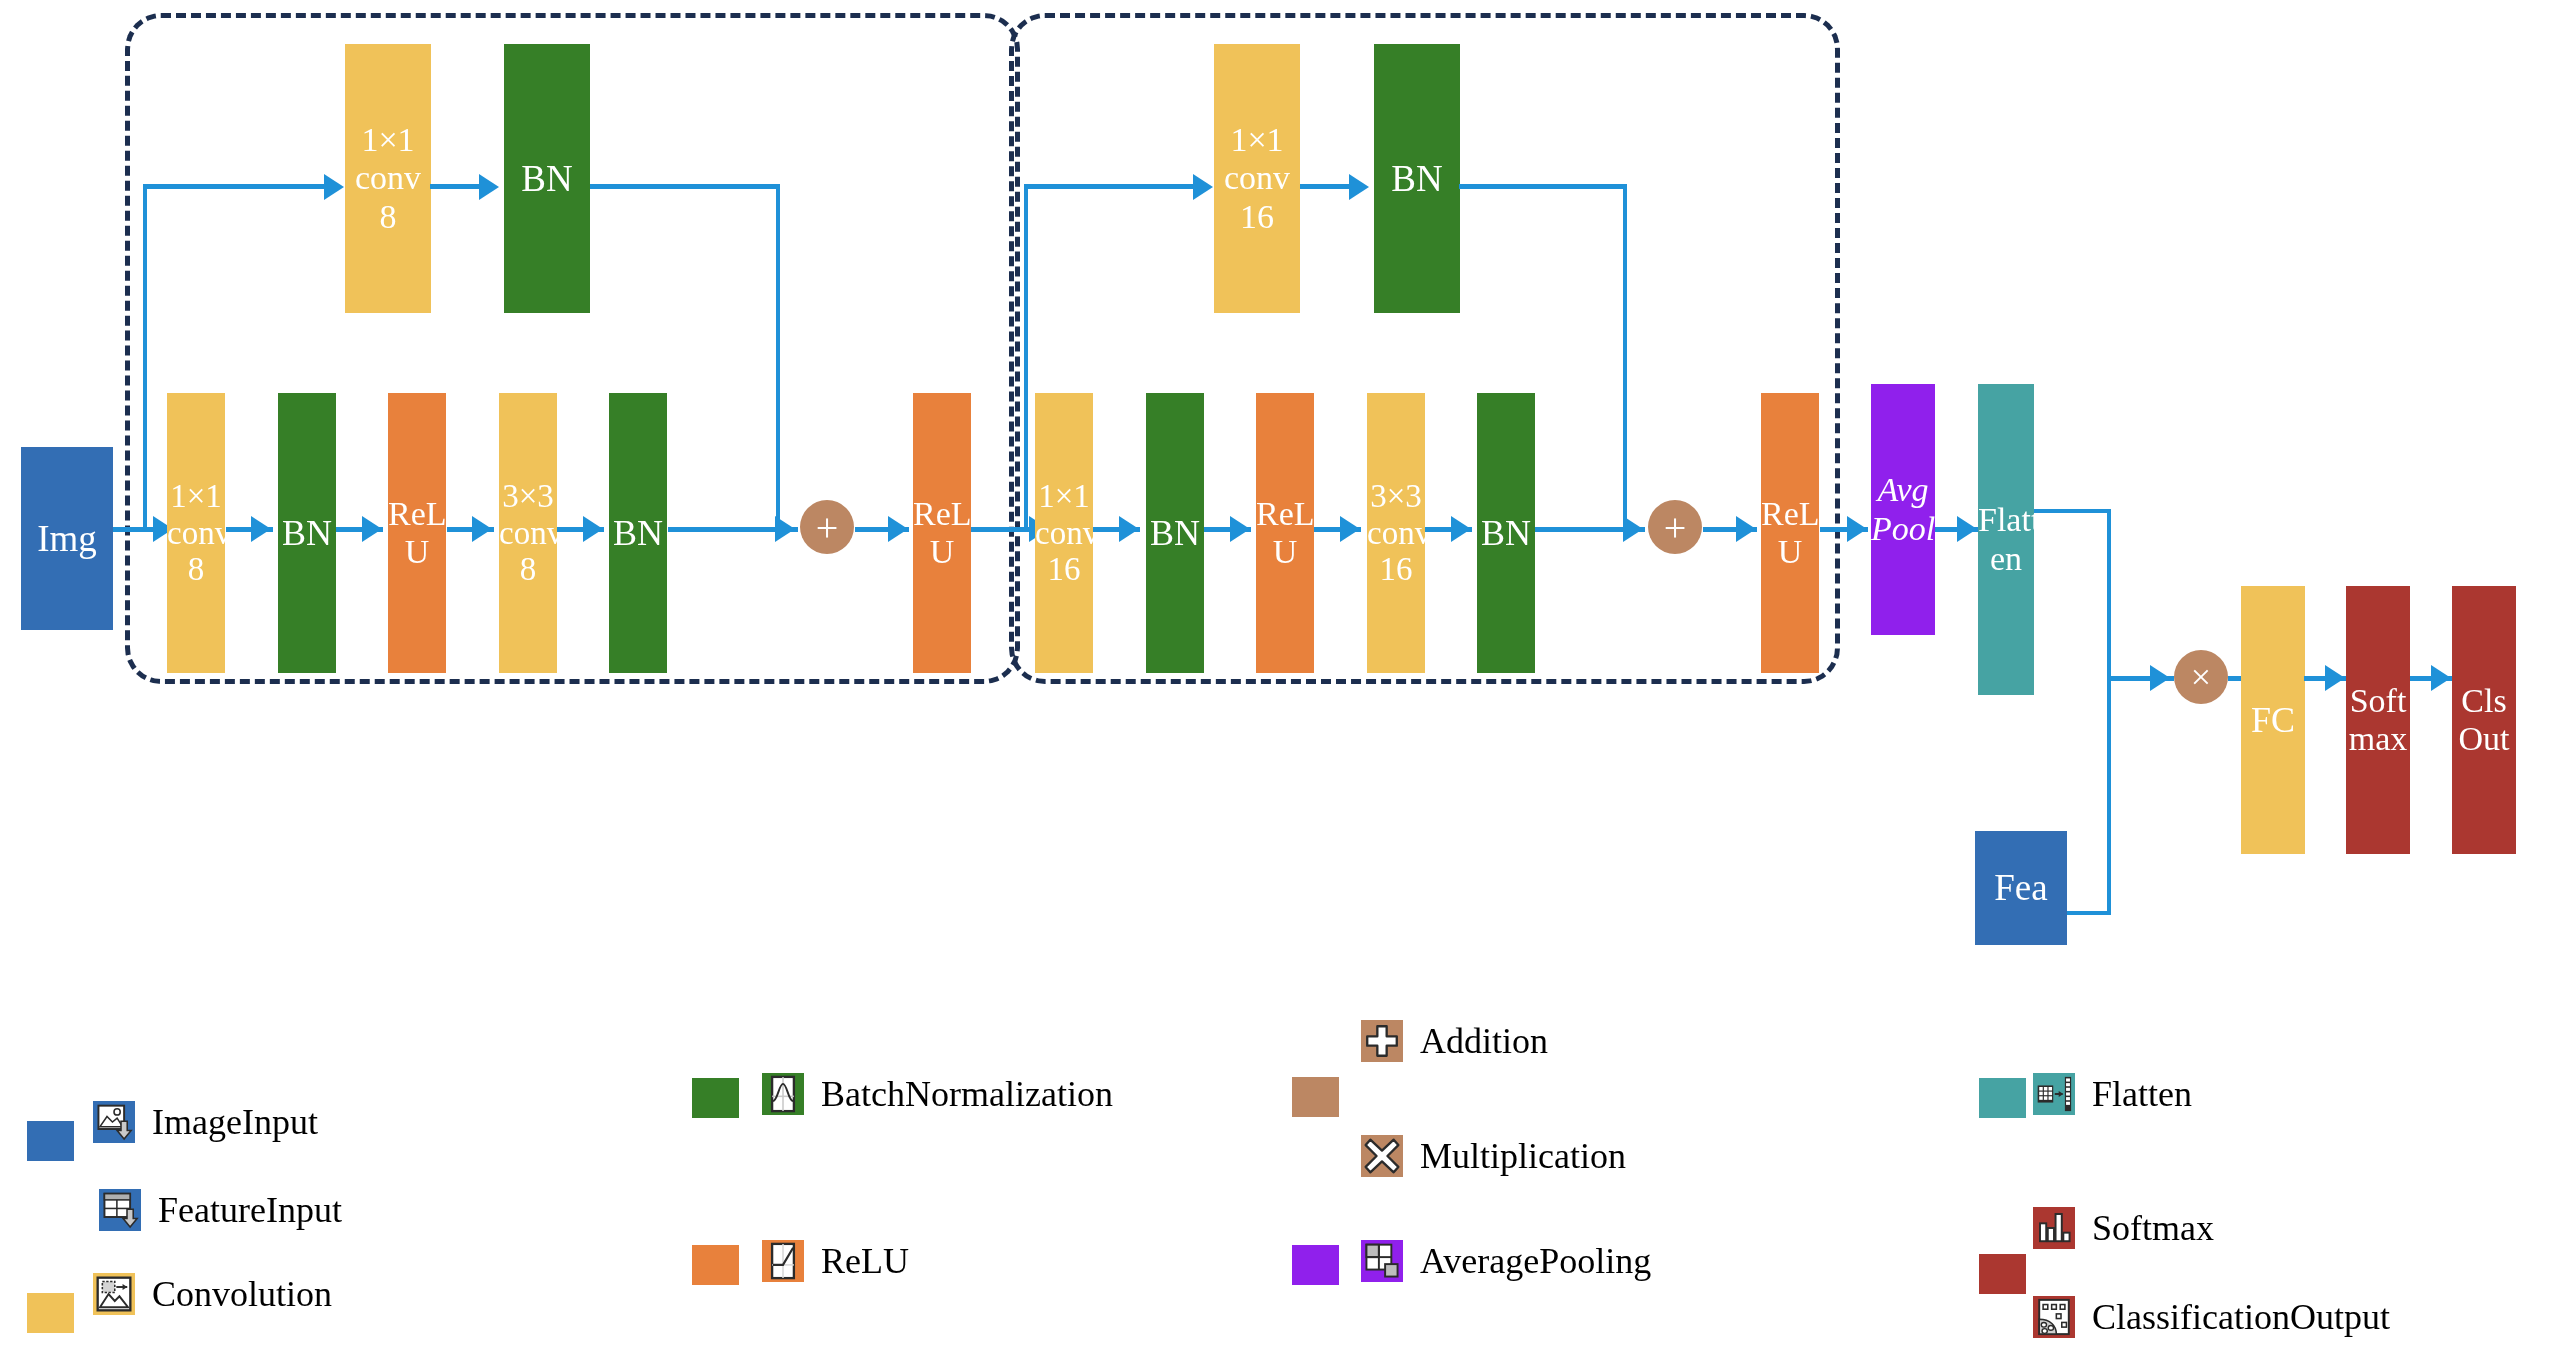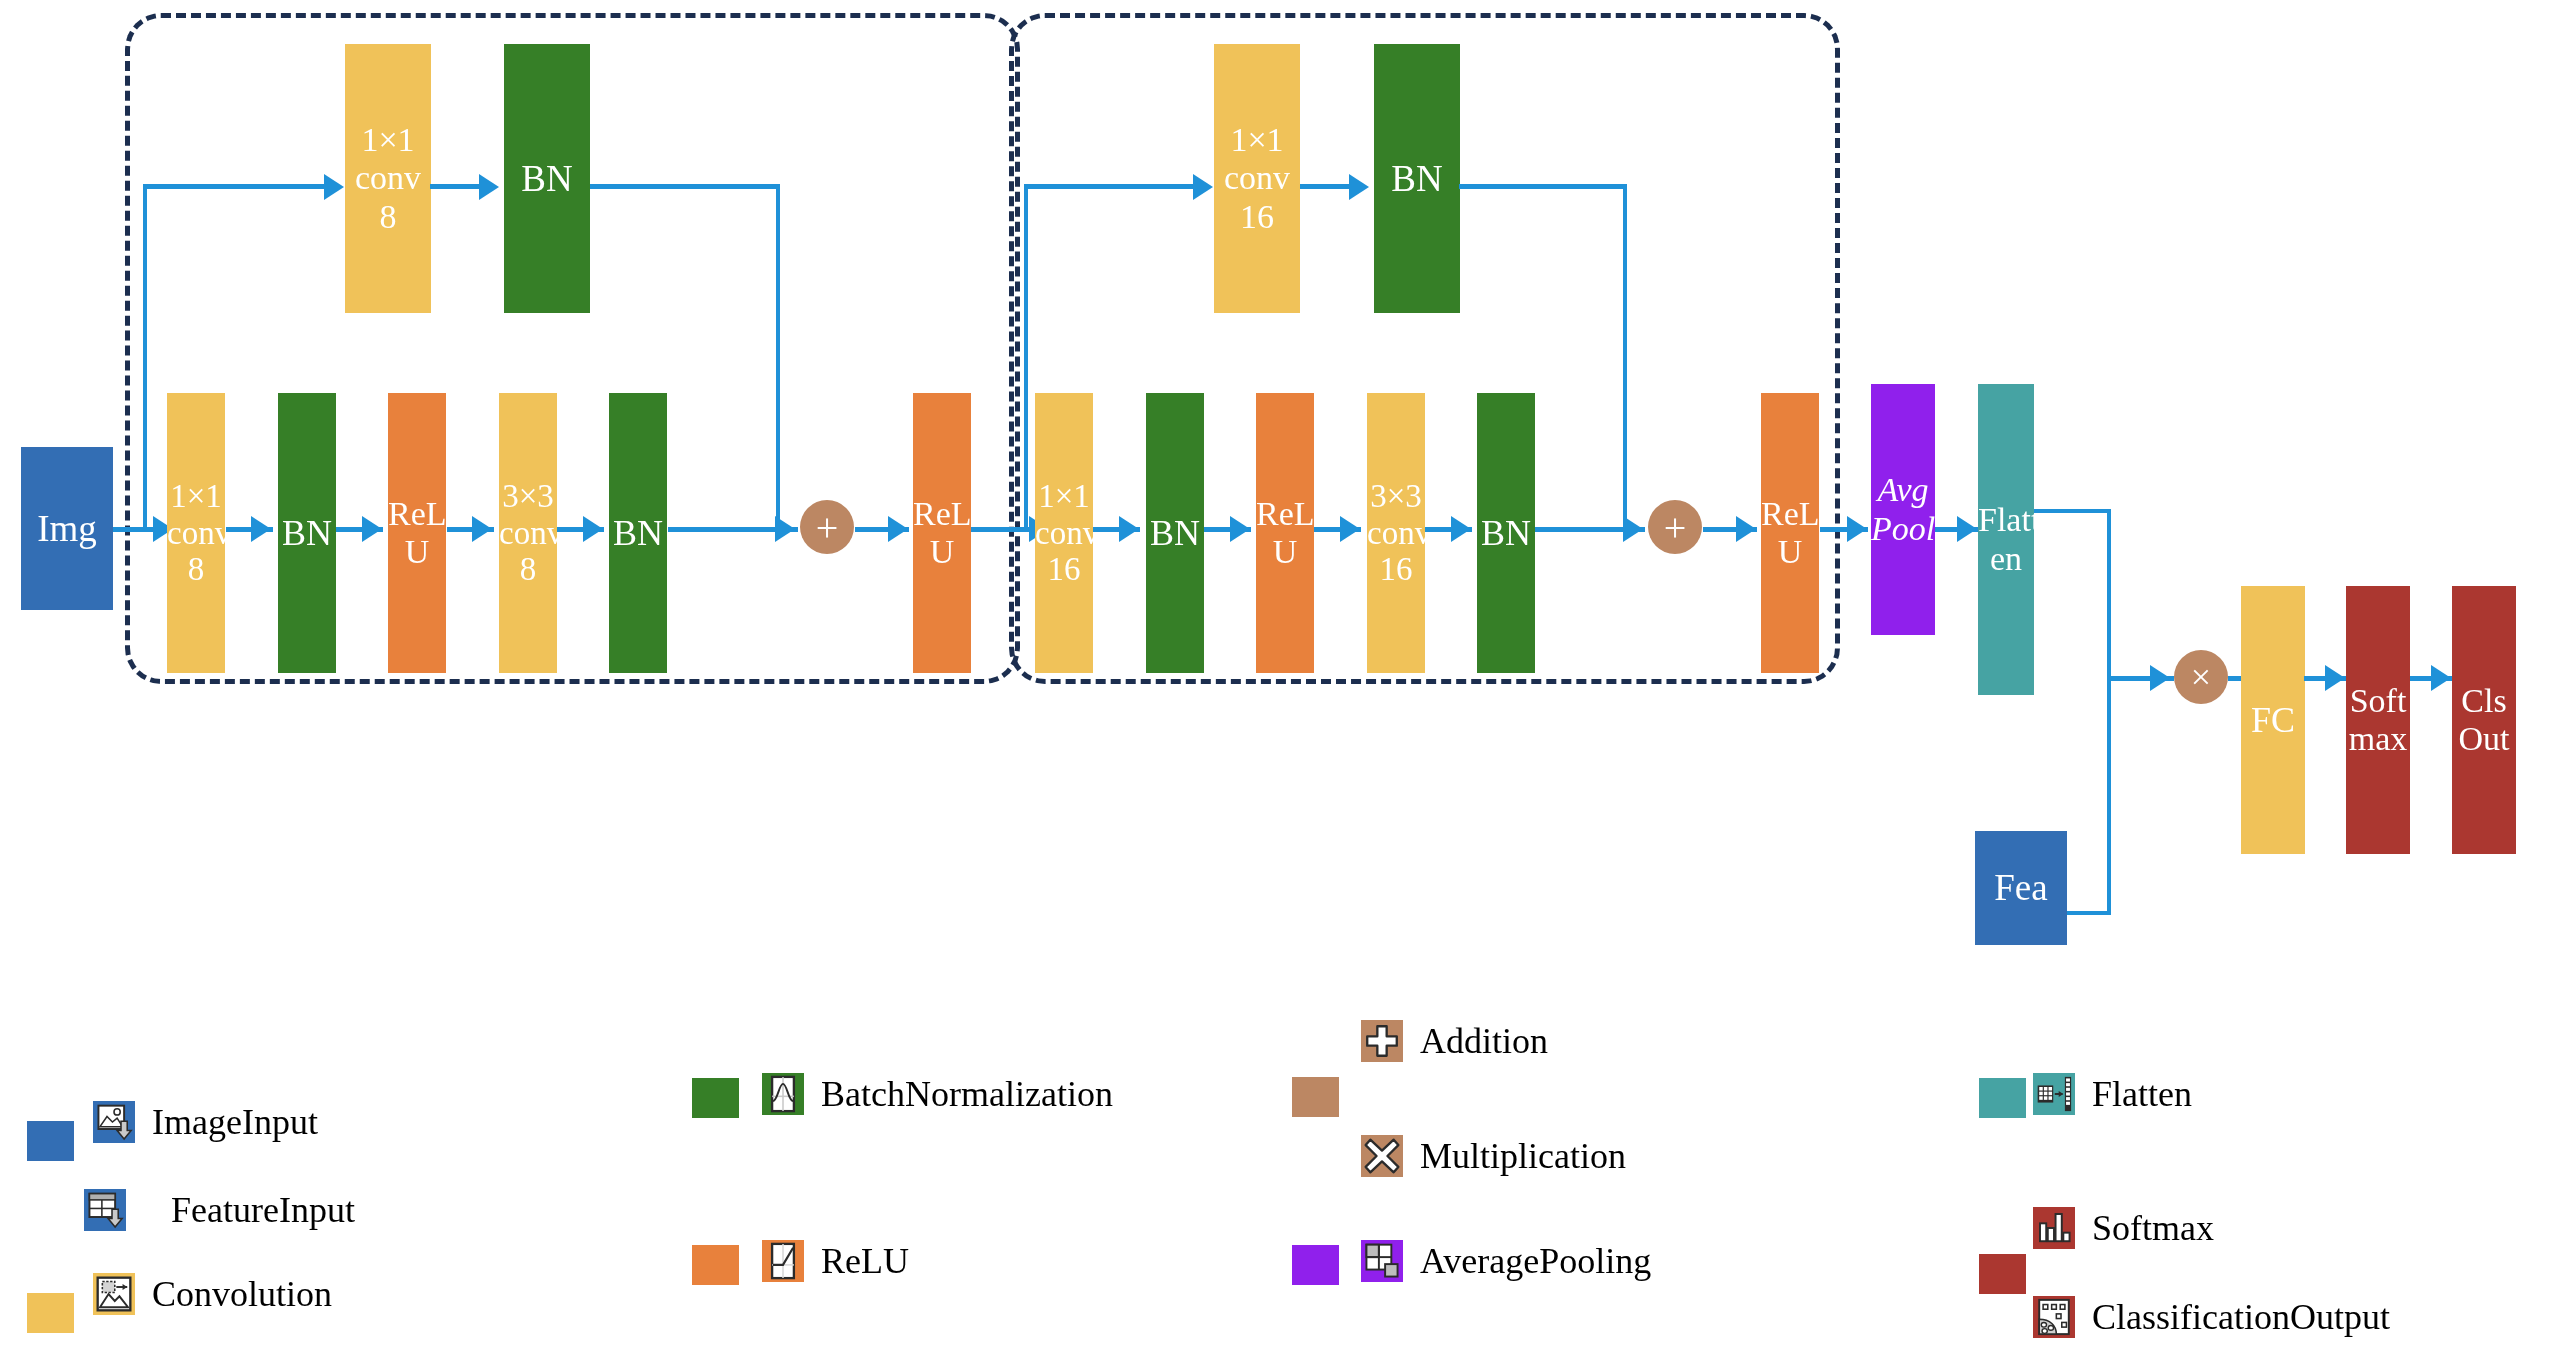--- a/index.html
+++ b/index.html
@@ -75,21 +75,21 @@
   <div class="arrowhead" style="left:479px;top:174px;"></div>
 
   <div class="blk c-bn" style="left:504px;top:44px;width:86px;height:269px;font-size:37px;">
     <span class="ln">BN</span>
   </div>
 
   <div class="wire h" style="left:590px;top:184px;width:190px;"></div>
   <div class="wire-thin v" style="left:776px;top:184px;width:3.9px;height:345px;"></div>
   <div class="wire h" style="left:776px;top:527px;width:22px;"></div>
 
-  <div class="blk c-input" style="left:21px;top:447px;width:92px;height:163px;font-size:37px;">
+  <div class="blk c-input" style="left:21px;top:447px;width:92px;height:183px;font-size:37px;">
     <span class="ln">Img</span>
   </div>
   <div class="wire h" style="left:113px;top:527px;width:58px;"></div>
   <div class="arrowhead" style="left:153px;top:516px;"></div>
 
   <div class="blk c-conv" style="left:167px;top:393px;width:58px;height:280px;font-size:33px;">
     <span class="ln">1×1</span>
     <span class="ln">conv</span>
     <span class="ln">8</span>
   </div>
@@ -265,21 +265,21 @@
           <rect x="0" y="0" width="54" height="54" fill="#336EB4"></rect>
           <rect x="7" y="6" width="33" height="30" fill="#ffffff" stroke="#2b2b2b" stroke-width="2.5"></rect>
           <circle cx="31" cy="14" r="4" fill="#ffffff" stroke="#2b2b2b" stroke-width="2"></circle>
           <path d="M9 33 L18 20 L25 27 L31 22 L38 33 Z" fill="#ffffff" stroke="#2b2b2b" stroke-width="2"></path>
           <path d="M36 26 L44 26 L44 38 L49 38 L40 49 L31 38 L36 38 Z" fill="#c9c9c9" stroke="#2b2b2b" stroke-width="2"></path>
         </svg>
       </span>
       <span class="lg-label">ImageInput</span>
     </div>
 
-    <div class="lg-row" style="left:84px;top:177px;gap:28px;">
+    <div class="lg-row" style="left:99px;top:177px;">
       <span class="lg-icon">
         <svg viewBox="0 0 54 54">
           <rect x="0" y="0" width="54" height="54" fill="#336EB4"></rect>
           <rect x="7" y="6" width="33" height="30" fill="#ffffff" stroke="#2b2b2b" stroke-width="2.5"></rect>
           <rect x="7" y="6" width="33" height="8" fill="#b0b0b0" stroke="#2b2b2b" stroke-width="2"></rect>
           <line x1="23" y1="14" x2="23" y2="36" stroke="#2b2b2b" stroke-width="2"></line>
           <line x1="7" y1="25" x2="40" y2="25" stroke="#2b2b2b" stroke-width="2"></line>
           <path d="M36 26 L44 26 L44 38 L49 38 L40 49 L31 38 L36 38 Z" fill="#c9c9c9" stroke="#2b2b2b" stroke-width="2"></path>
         </svg>
       </span>

